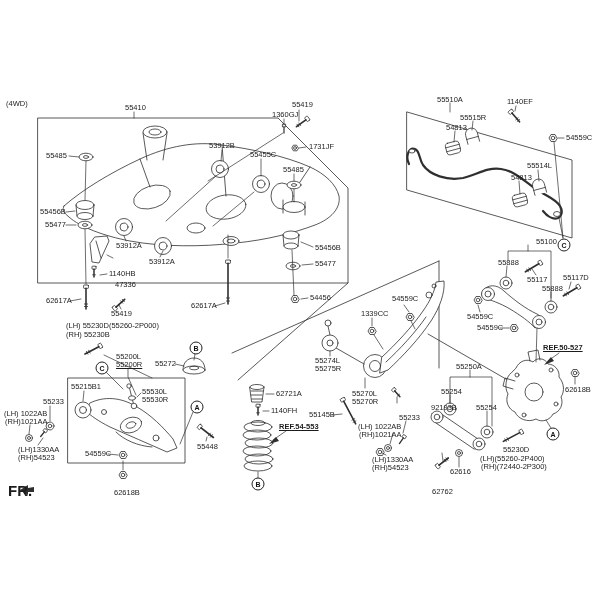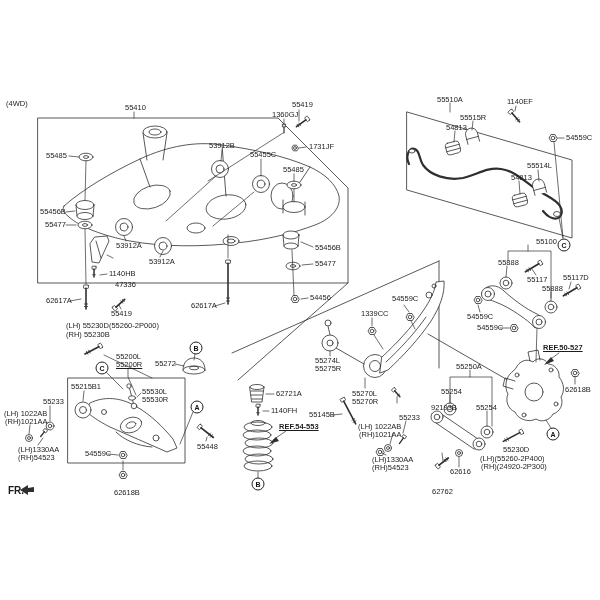--- a/index.html
+++ b/index.html
@@ -414,21 +414,21 @@
       <span class="lbl" style="left: 477px; top: 324px;">54559C</span>
       <span class="lbl b u" style="left: 543px; top: 344px;">REF.50-527</span>
       <span class="lbl" style="left: 565px; top: 386px;">62618B</span>
       <span class="lbl" style="left: 456px; top: 363px; text-align: center;">55250A</span>
       <span class="lbl" style="left: 441px; top: 388px;">55254</span>
       <span class="lbl" style="left: 476px; top: 404px;">55254</span>
       <span class="lbl" style="left: 432px; top: 445px; margin-top: 43px;">62762</span>
       <span class="lbl" style="left: 450px; top: 468px;">62616</span>
       <span class="lbl" style="left: 503px; top: 446px;">55230D</span>
       <span class="lbl" style="left: 480px; top: 455px;">(LH)(55260-2P400)</span>
-      <span class="lbl" style="left: 481px; top: 463px;">(RH)(24920-2P300)</span>
+      <span class="lbl" style="left: 481px; top: 463px;">(RH)(72440-2P300)</span>
       <span class="lbl" style="left: 276px; top: 390px;">62721A</span>
       <span class="lbl" style="left: 271px; top: 407px;">1140FH</span>
       <span class="lbl b u" style="left: 279px; top: 423px;">REF.54-553</span>
       <span class="lbl" style="left: 309px; top: 411px;">55145B</span>
       <span class="lbl" style="left: 315px; top: 357px;">55274L</span>
       <span class="lbl" style="left: 315px; top: 365px;">55275R</span>
       <span class="lbl" style="left: 352px; top: 390px;">55270L</span>
       <span class="lbl" style="left: 352px; top: 398px;">55270R</span>
       <span class="lbl" style="left: 387px; top: 404px; padding-left: 44px;">92193B</span>
       <span class="lbl" style="left: 399px; top: 414px;">55233</span>
@@ -457,21 +457,21 @@
       <span class="lbl" style="left: 43px; top: 398px;">55233</span>
       <span class="lbl" style="left: 4px; top: 410px;">(LH) 1022AB</span>
       <span class="lbl" style="left: 5px; top: 418px;">(RH)1021AA</span>
       <span class="lbl" style="left: 18px; top: 446px;">(LH)1330AA</span>
       <span class="lbl" style="left: 18px; top: 454px;">(RH)54523</span>
       <span class="lbl" style="left: 85px; top: 450px;">54559C</span>
       <span class="lbl" style="left: 142px; top: 388px;">55530L</span>
       <span class="lbl" style="left: 142px; top: 396px;">55530R</span>
       <span class="lbl" style="left: 197px; top: 443px;">55448</span>
       <span class="lbl" style="left: 114px; top: 489px;">62618B</span>
-      <span class="lbl b" style="font-size: 10px; left: 8px; top: 487px;">FR.</span>
+      <span class="lbl b" style="font-size: 15px; left: 8px; top: 487px;">FR.</span>
       <div class="callout" style="left: 197px; top: 407px;">A</div>
       <div class="callout" style="left: 553px; top: 434px;">A</div>
       <div class="callout" style="left: 196px; top: 348px;">B</div>
       <div class="callout" style="left: 258px; top: 484px;">B</div>
       <div class="callout" style="left: 102px; top: 368px;">C</div>
       <div class="callout" style="left: 564px; top: 245px;">C</div>
     </div>
 
 </div>
 

